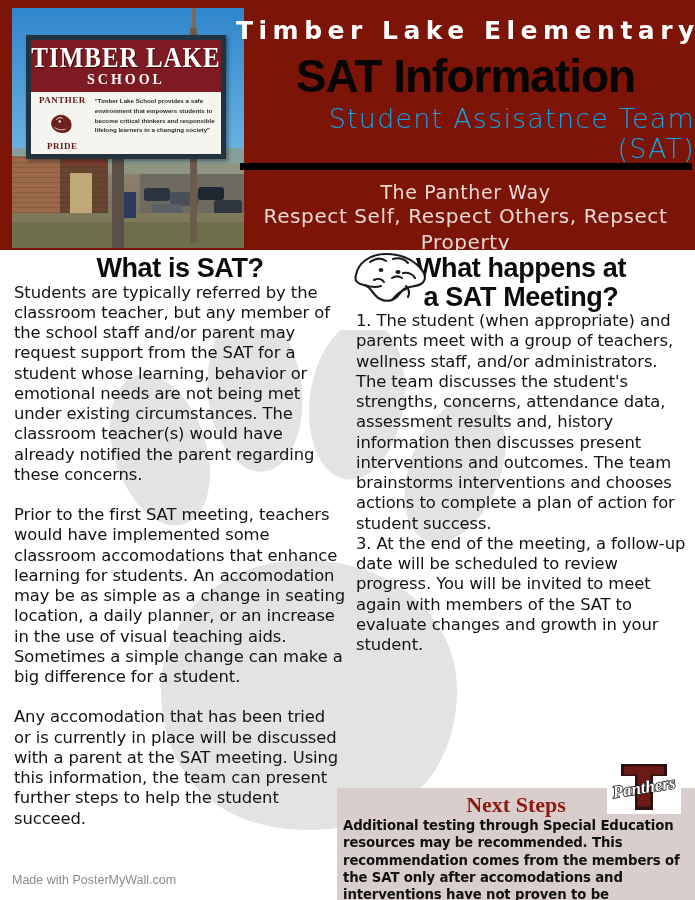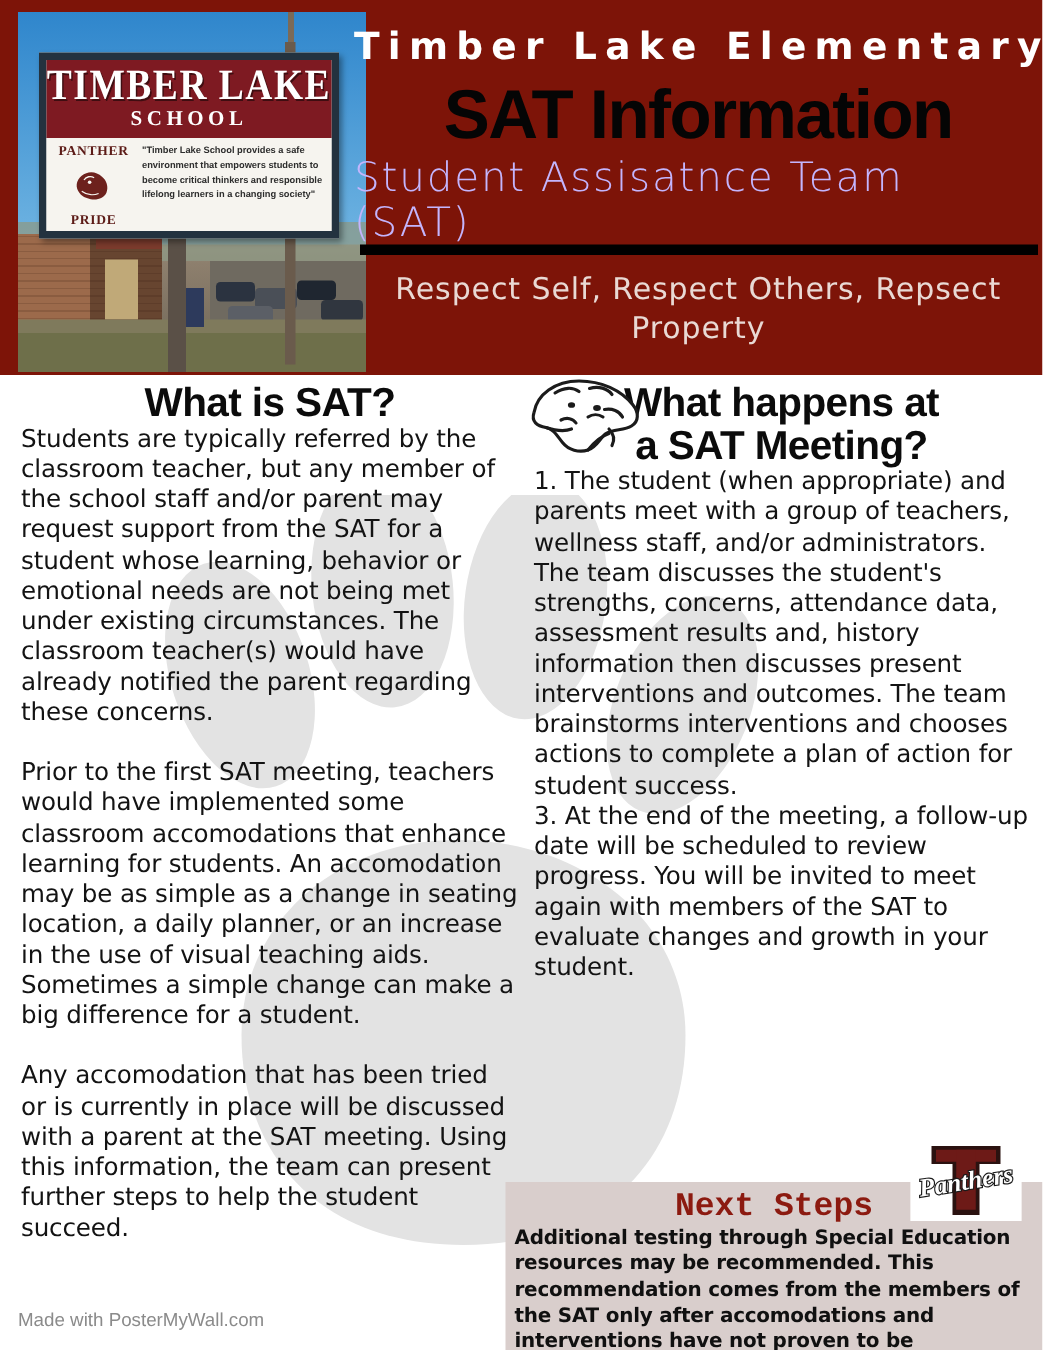--- a/index.html
+++ b/index.html
@@ -108,22 +108,22 @@
     color:#ffffff;font-size:25px;font-weight:bold;letter-spacing:5.5px;
     font-family:"DejaVu Sans", sans-serif;
     white-space:nowrap;
   }
   .poster-title{
     position:absolute;left:0;top:53px;width:459px;text-align:center;
     color:#050505;font-size:46px;font-weight:bold;letter-spacing:-1px;
     font-family:"Liberation Sans", sans-serif;line-height:1;
   }
   .poster-subtitle{
-    position:absolute;left:0;top:104px;width:459px;text-align:left;
-    color:#c4b5fd;font-size:27px;font-weight:300;letter-spacing:1.2px;
+    position:absolute;left:0;top:104px;width:459px;text-align:right;
+    color:#0ea5e9;font-size:27px;font-weight:300;letter-spacing:1.2px;
     font-family:"DejaVu Sans", sans-serif;line-height:1.12;
   }
   .hdr-rule{
     position:absolute;left:4px;top:163px;width:452px;height:7px;background:#000000;
   }
   .motto{
     position:absolute;left:0;top:180px;width:459px;text-align:center;
     color:#e9d9d4;font-size:20px;line-height:1.28;
     font-family:"DejaVu Sans", sans-serif;letter-spacing:.6px;
   }
@@ -166,21 +166,21 @@
   }
 
   
   .next-box{
     position:absolute;left:337px;top:788px;width:358px;height:112px;
     background:#d9cecc;box-sizing:border-box;
     padding:4px 6px 0 6px;
   }
   .next-title{
     text-align:center;color:#8c1a10;font-size:22px;font-weight:bold;
-    font-family:Liberation Mono, monospace;margin:2px 0 1px 0;line-height:1;
+    font-family:Liberation Serif, serif;margin:2px 0 1px 0;line-height:1;
   }
   .next-body{
     font-family:"DejaVu Sans", sans-serif;font-weight:bold;
     font-size:13.3px;line-height:1.30;color:#101010;letter-spacing:-.15px;
   }
   .t-logo{
     position:absolute;left:607px;top:762px;width:74px;height:52px;z-index:5;
     background:#ffffff;
   }
   .credit{
@@ -242,20 +242,21 @@
 
     <div class="header-right">
       <div class="school-name">Timber Lake Elementary</div>
       <div class="poster-title">SAT Information</div>
       <div class="poster-subtitle">
         <span>Student Assisatnce Team</span><br>
         <span>(SAT)</span>
       </div>
       <div class="hdr-rule"></div>
       <div class="motto">
+        <span class="m1">The Panther Way</span>
         <span class="m2">Respect Self, Respect Others, Repsect Property</span>
       </div>
     </div>
   </div>
 
   <div class="body-area">
 
     <svg class="paw" viewBox="0 0 430 540">
       <g fill="#e3e3e3">
         <ellipse cx="55" cy="120" rx="46" ry="78" transform="rotate(-18 55 120)"></ellipse>

